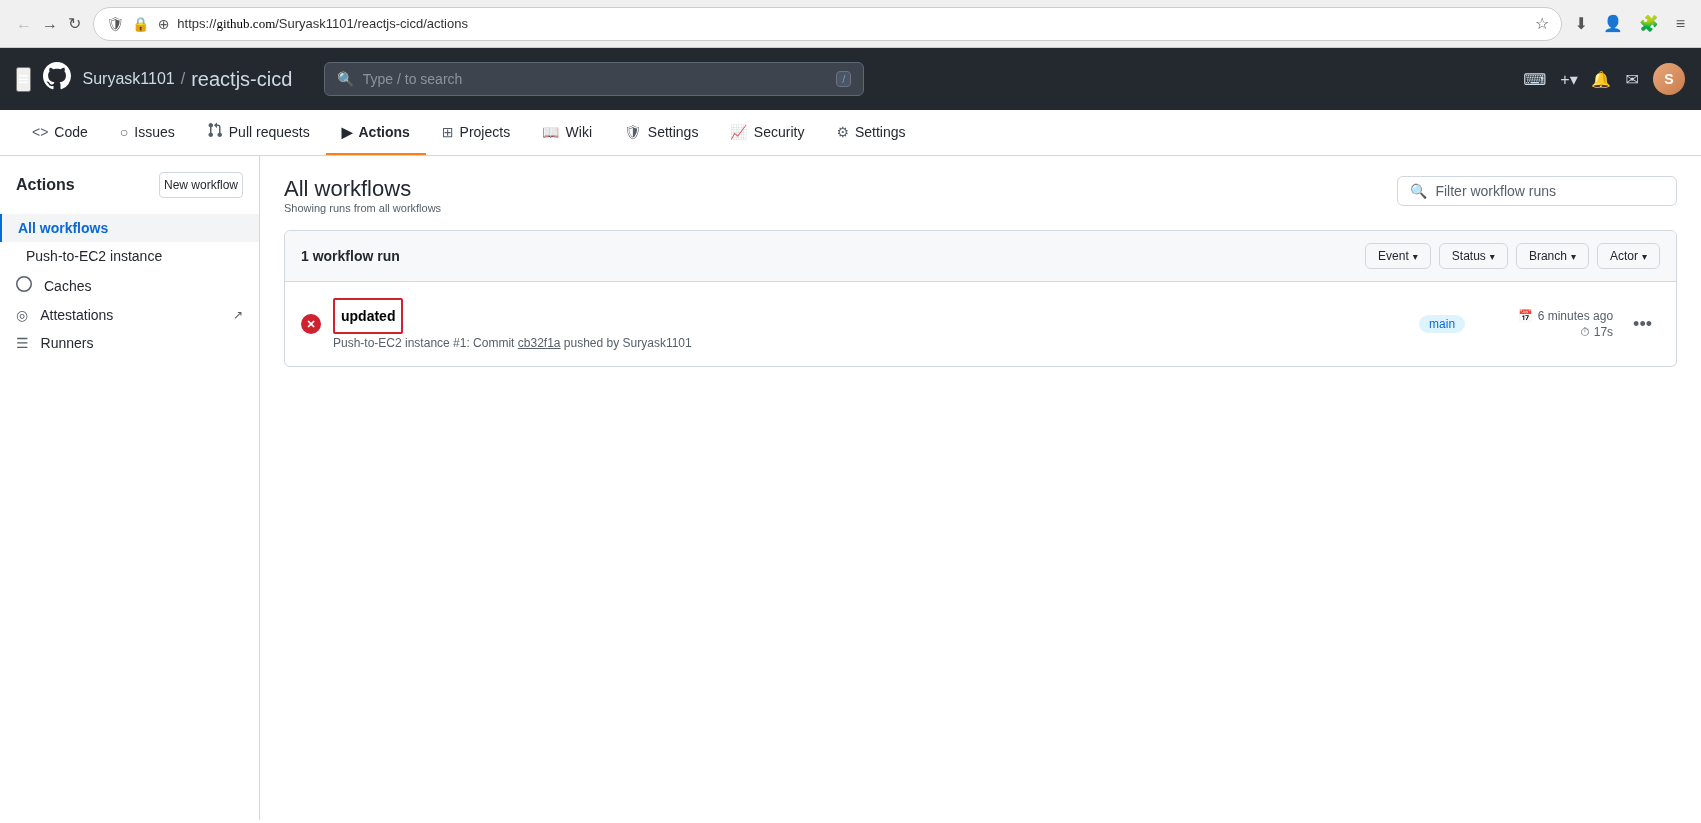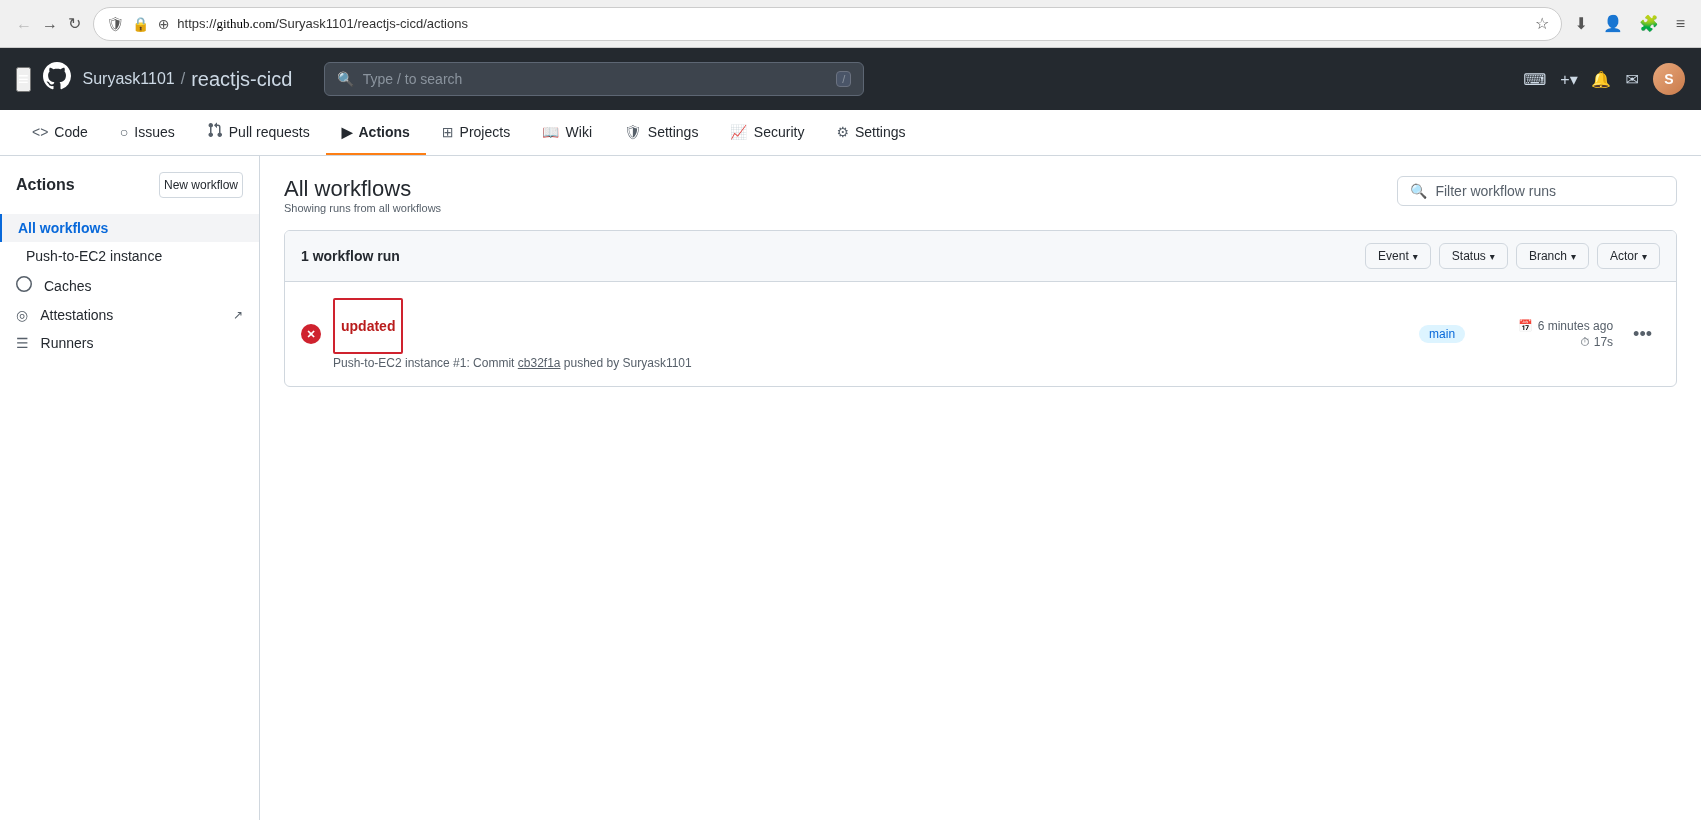--- a/index.html
+++ b/index.html
@@ -274,28 +274,28 @@
       width: 20px; height: 20px;
       border-radius: 50%;
       background: #cf222e;
       display: flex; align-items: center; justify-content: center;
       color: #fff;
       font-size: 12px;
       flex-shrink: 0;
     }
     .run-info { flex: 1; }
     .run-title-link {
-      color: #b91c1c;
+      color: #000000;
       font-weight: 600;
       font-size: 14px;
       cursor: pointer;
       text-decoration: none;
       display: inline-block;
       border: 2px solid #cf222e;
-      padding: 18px 6px;
+      padding: 8px 6px;
       border-radius: 2px;
     }
     .run-subtitle {
       font-size: 12px;
       color: #57606a;
       margin-top: 2px;
     }
     .run-subtitle a {
       color: #57606a;
       text-decoration: underline;

